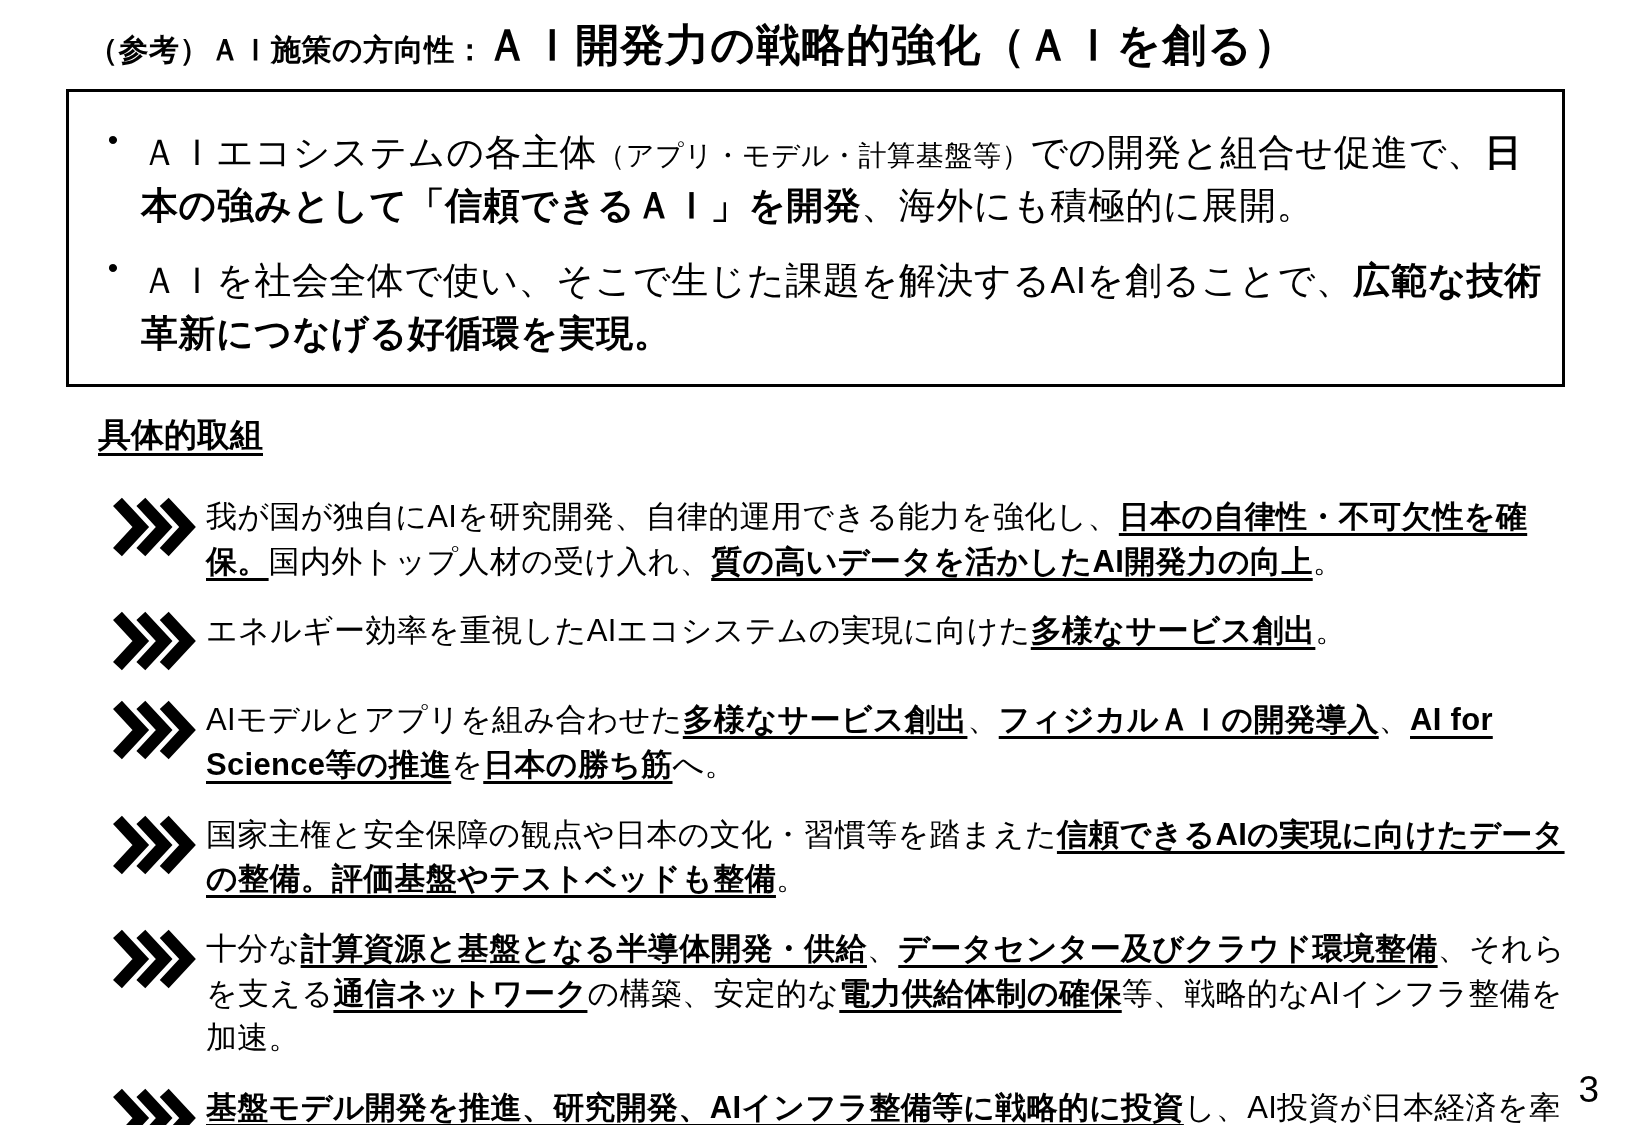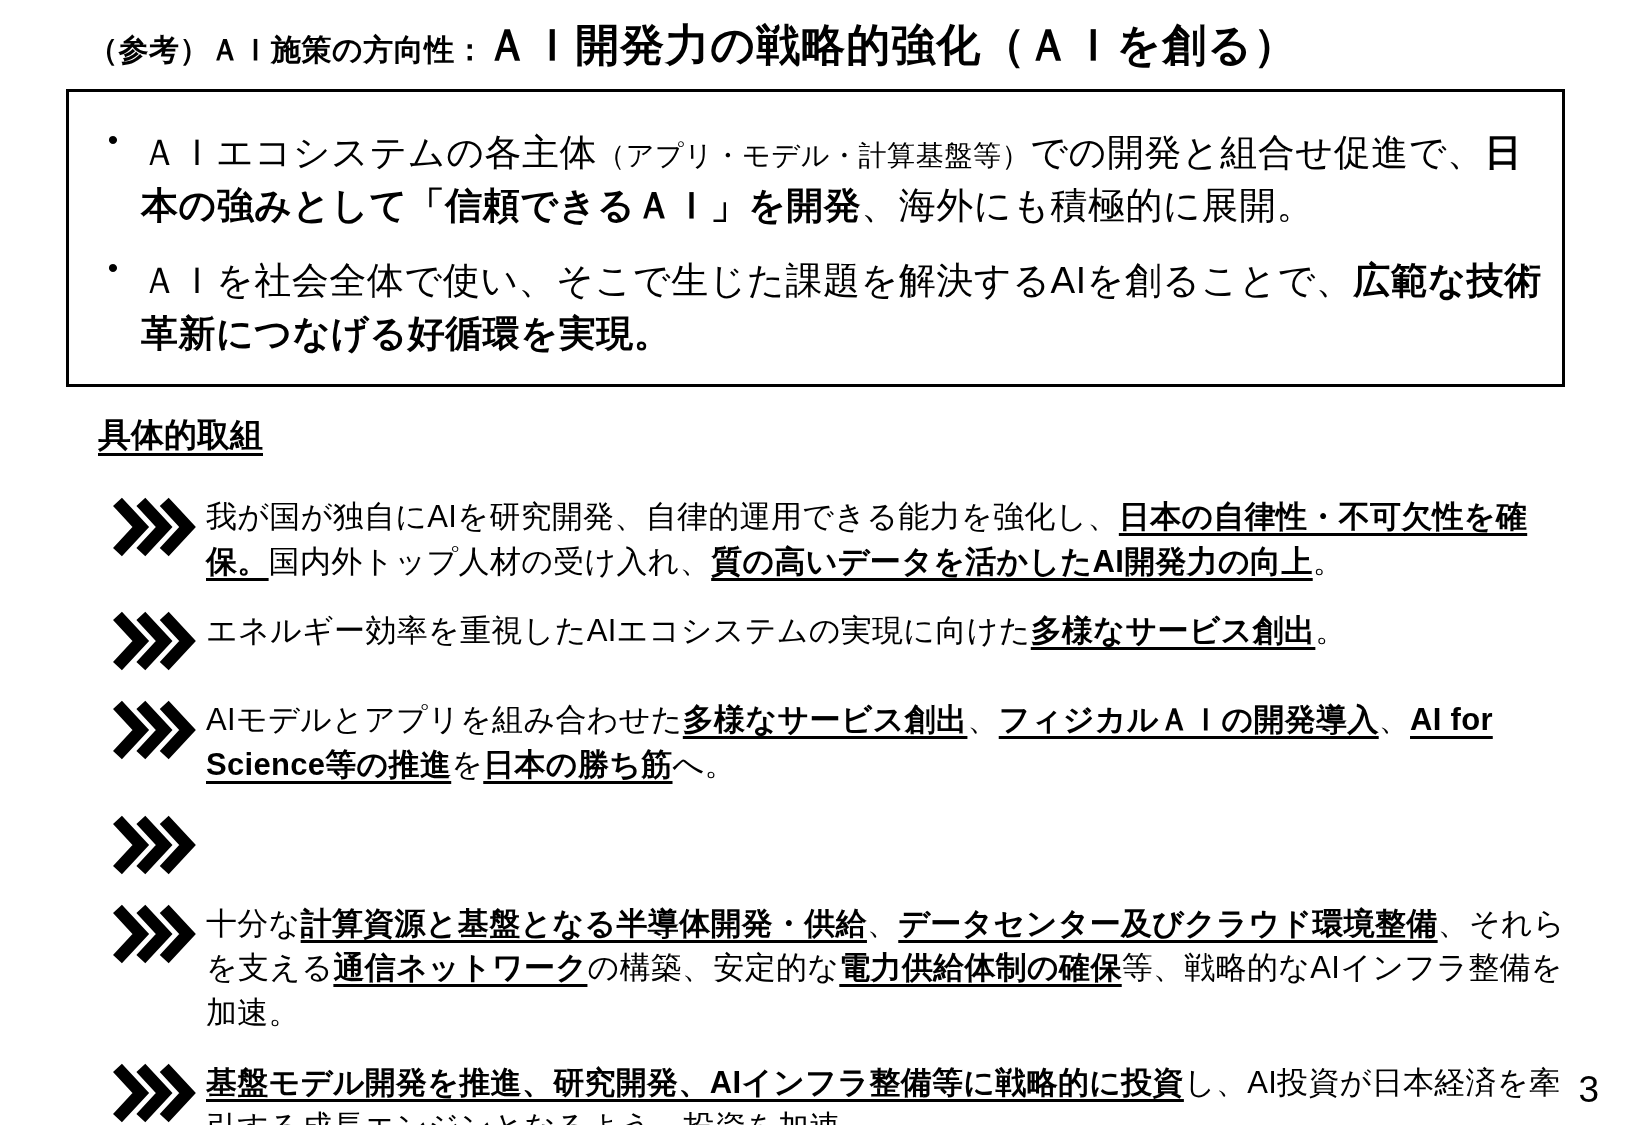--- a/index.html
+++ b/index.html
@@ -130,20 +130,21 @@
     </div>
 
     <div class="item">
       <span class="chev">
         <svg width="86" height="64" viewBox="0 0 92 64" aria-hidden="true">
           <path d="M8 5 L33 32 L8 59" fill="none" stroke="#000" stroke-width="13"></path>
           <path d="M33 5 L58 32 L33 59" fill="none" stroke="#000" stroke-width="13"></path>
           <path d="M58 5 L83 32 L58 59" fill="none" stroke="#000" stroke-width="13"></path>
         </svg>
       </span>
+      <div class="item-text"><span class="r-n">国家主権と安全保障の観点や日本の文化・習慣等を踏まえた</span><span class="r-bu">信頼できるAIの実現に向けたデータの整備。評価基盤やテストベッドも整備</span><span class="r-n">。</span></div>
     </div>
 
     <div class="item">
       <span class="chev">
         <svg width="86" height="64" viewBox="0 0 92 64" aria-hidden="true">
           <path d="M8 5 L33 32 L8 59" fill="none" stroke="#000" stroke-width="13"></path>
           <path d="M33 5 L58 32 L33 59" fill="none" stroke="#000" stroke-width="13"></path>
           <path d="M58 5 L83 32 L58 59" fill="none" stroke="#000" stroke-width="13"></path>
         </svg>
       </span>

